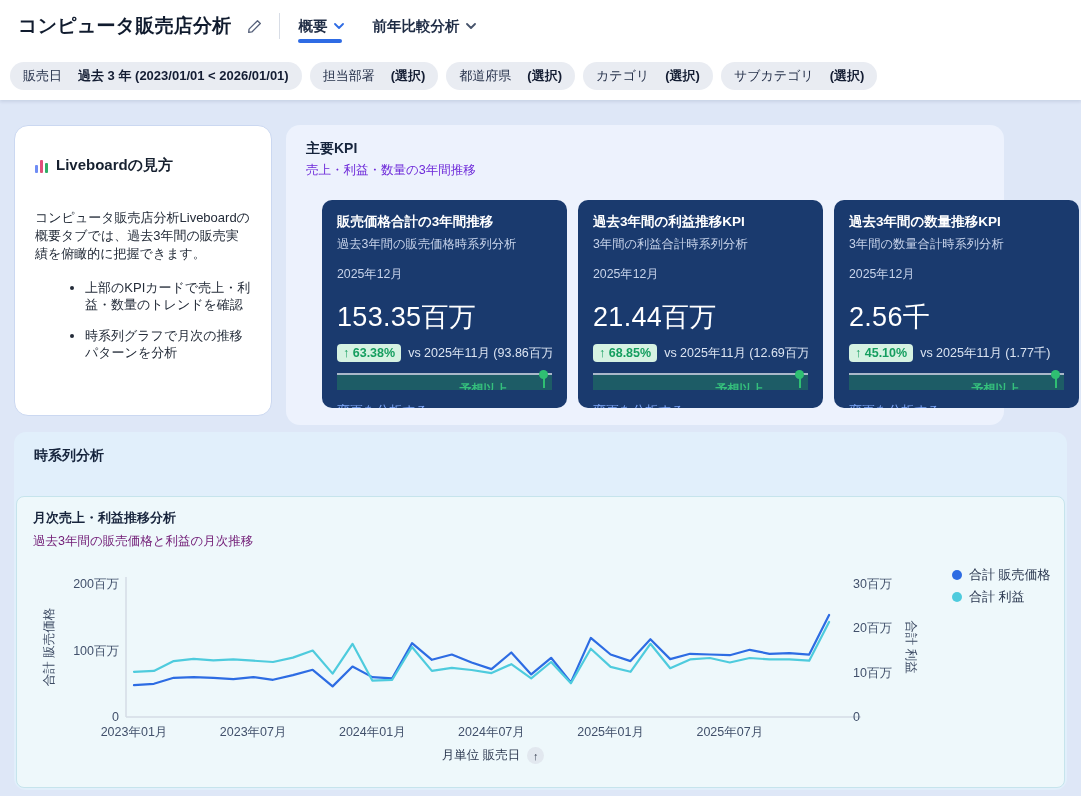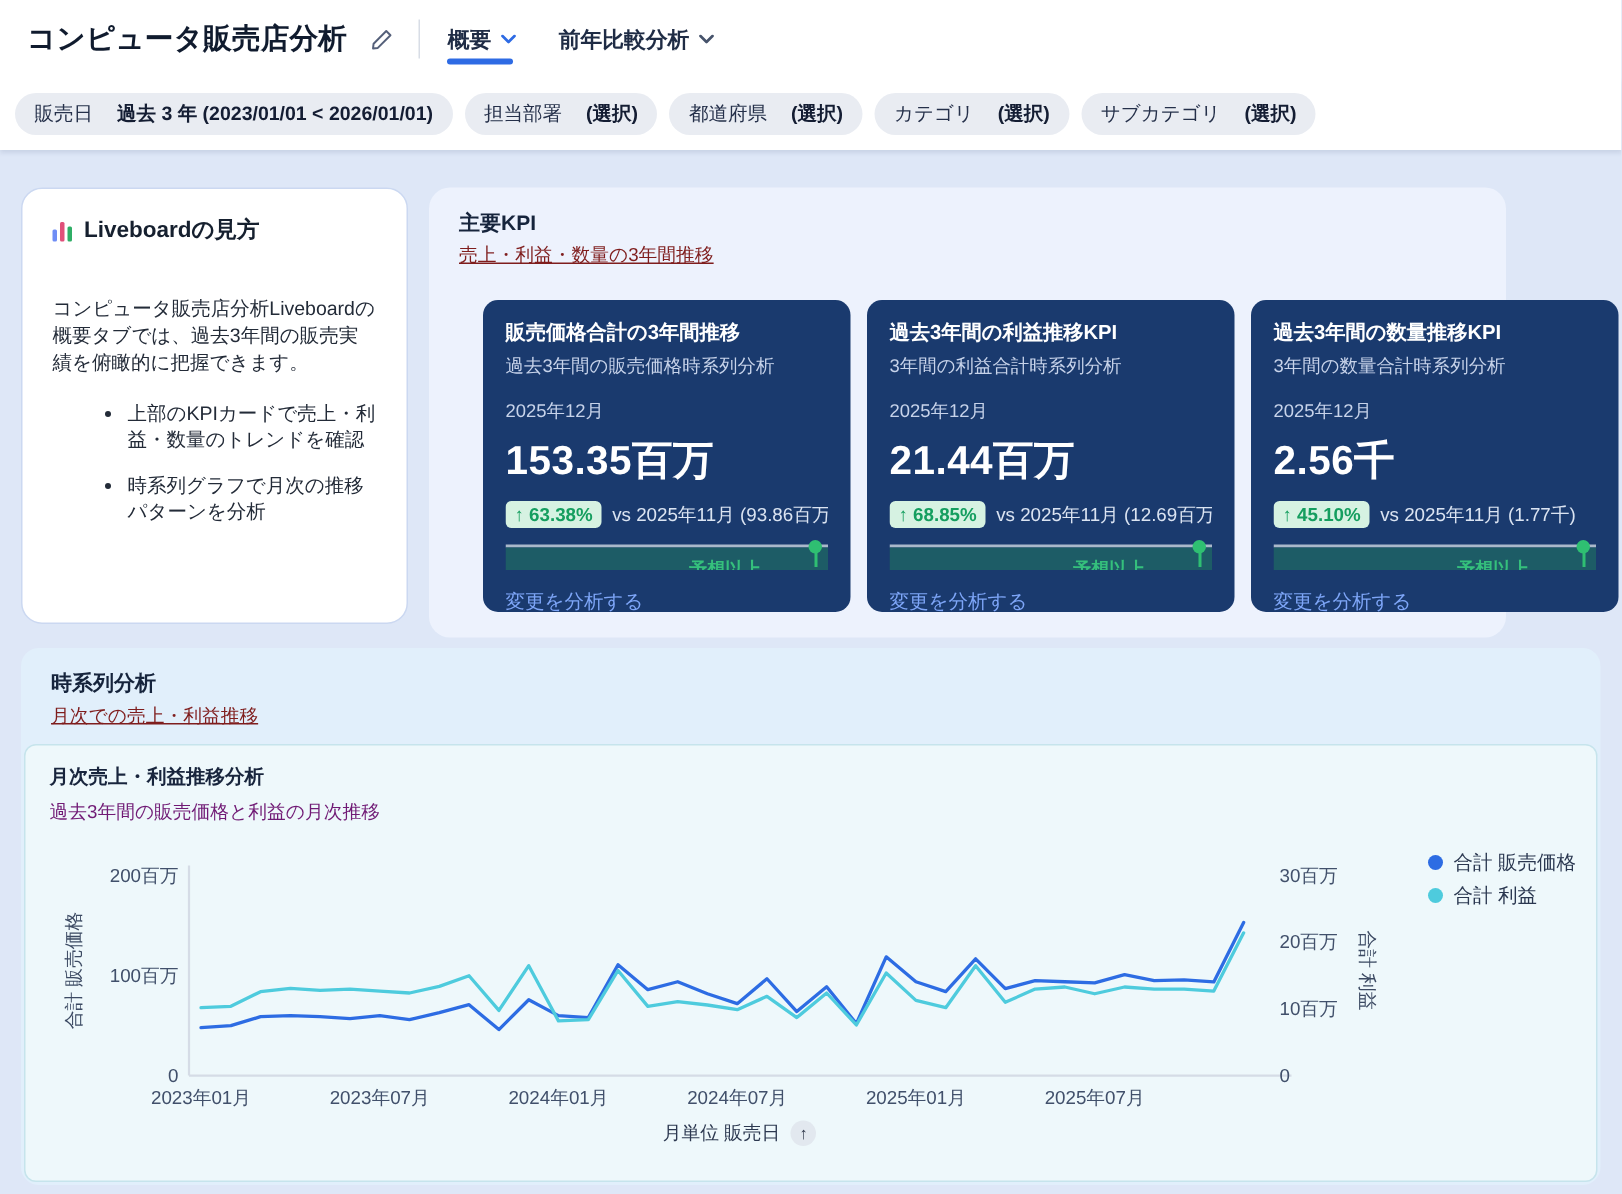--- a/index.html
+++ b/index.html
@@ -24,43 +24,43 @@
   .tab.active .chev{color:#2e6be4;}
   
   .filters{position:absolute;left:0;top:52px;width:1081px;height:48px;background:#fff;
     display:flex;align-items:center;gap:8px;padding-left:10px;box-sizing:border-box;
     box-shadow:0 2px 3px rgba(20,40,90,.10);z-index:2;}
   .chip{height:28px;display:inline-flex;align-items:center;gap:16px;background:#e9ecf2;
     border-radius:14px;padding:0 13px;font-size:13px;color:#25304a;cursor:pointer;white-space:nowrap;}
   .chip b{color:#141d33;font-weight:700;}
   
   .info-card{position:absolute;left:14px;top:125px;width:258px;height:291px;background:#fff;
-    border:1px solid #cbd8f1;border-radius:14px;box-sizing:border-box;padding:18px 20px;}
+    border:1px solid #cbd8f1;border-radius:14px;box-sizing:border-box;padding:30px 20px;}
   .ic-head{display:flex;align-items:center;gap:8px;font-size:15px;font-weight:700;color:#16202f;}
   .ic-icon{display:inline-flex;align-items:flex-end;gap:2px;height:14px;}
   .ic-icon i{display:block;width:3px;border-radius:1px;}
   .ic-icon .b1{height:8px;background:#6f8df5;}
   .ic-icon .b2{height:13px;background:#e0507a;}
   .ic-icon .b3{height:10px;background:#2fae66;}
   .info-card p{margin:34px 0 0 0;font-size:13px;line-height:1.38;color:#232b38;word-break:break-word;}
   .info-card ul{margin:16px 0 0 0;padding-left:50px;}
   .info-card li{font-size:13px;line-height:1.35;color:#232b38;margin-bottom:13px;}
   
   .kpi-section{position:absolute;left:286px;top:125px;width:718px;height:300px;
     background:#edf2fd;border-radius:14px;box-sizing:border-box;}
   .sec-title{font-size:14px;font-weight:700;color:#16243c;}
-  .sec-sub{font-size:12.5px;color:#7f1d1d;margin-top:4px;text-decoration:underline;}
+  .sec-sub{font-size:12.5px;color:#6d28d9;margin-top:4px;}
   .kpi-head{padding:15px 0 0 20px;}
   .kpi-cards{position:absolute;left:16px;top:75px;display:flex;gap:11px;padding-left:20px;}
   .kpi-card{width:245px;height:208px;background:#1a3a6e;border-radius:10px;box-sizing:border-box;
     padding:13px 15px;overflow:hidden;color:#fff;}
   .kc-title{font-size:13.5px;font-weight:700;white-space:nowrap;}
   .kc-sub{font-size:12.3px;color:#c7d3ea;margin-top:5px;white-space:nowrap;}
   .kc-period{font-size:12.3px;color:#c7d3ea;margin-top:13px;}
-  .kc-value{font-size:27px;font-weight:700;margin-top:6px;letter-spacing:.3px;}
+  .kc-value{font-size:27px;font-weight:400;margin-top:16px;letter-spacing:.3px;}
   .kc-change{display:flex;align-items:center;gap:7px;margin-top:9px;white-space:nowrap;overflow:hidden;}
   .badge{display:inline-flex;align-items:center;background:#d6f2e2;color:#159e5f;font-weight:700;
     font-size:12.5px;border-radius:4px;padding:2px 6px;flex:none;}
   .kc-vs{font-size:12.5px;color:#dbe4f2;}
   .spark{position:relative;height:20px;margin-top:8px;overflow:hidden;}
   .spark-line{position:absolute;left:0;right:0;top:3px;height:2px;background:#aab8ca;}
   .spark-band{position:absolute;left:0;right:0;top:5px;height:15px;background:#1d5c66;overflow:hidden;}
   .spark-label{position:absolute;left:57%;top:6px;color:#35c07c;font-size:12px;font-weight:700;white-space:nowrap;}
   .spark-dot{position:absolute;right:4px;top:0;width:9px;height:9px;border-radius:50%;background:#2fbf72;}
   .spark-stem{position:absolute;right:7px;top:8px;width:2px;height:10px;background:#2fbf72;}
@@ -216,21 +216,20 @@
       </div>
       <span class="kc-link">変更を分析する</span>
     </div>
 
   </div>
 </div>
 
 <div class="ts-section">
   <div class="ts-head">
     <div class="sec-title">時系列分析</div>
-    <div class="sec-sub">月次での売上・利益推移</div>
   </div>
   <div class="chart-panel">
     <div class="cp-title">月次売上・利益推移分析</div>
     <div class="cp-sub">過去3年間の販売価格と利益の月次推移</div>
     <div class="chart-wrap" id="chart"><svg width="1035" height="190" viewBox="0 0 1035 190">
           <line x1="95" y1="18" x2="95" y2="158" stroke="#d5dce6" stroke-width="1.5"></line>
           <line x1="95" y1="158" x2="830" y2="158" stroke="#d5dce6" stroke-width="1.5"></line>
           <text x="88" y="162" text-anchor="end" font-size="12.5" fill="#41506b" font-family="&quot;Liberation Sans&quot;,sans-serif">0</text>
           <text x="88" y="95.5" text-anchor="end" font-size="12.5" fill="#41506b" font-family="&quot;Liberation Sans&quot;,sans-serif">100百万</text>
           <text x="88" y="29" text-anchor="end" font-size="12.5" fill="#41506b" font-family="&quot;Liberation Sans&quot;,sans-serif">200百万</text>

